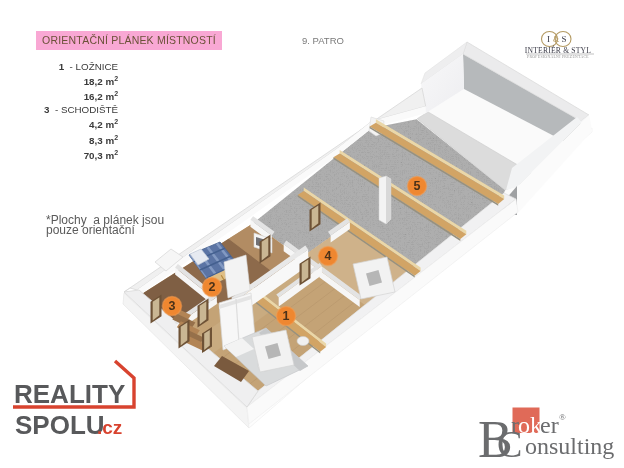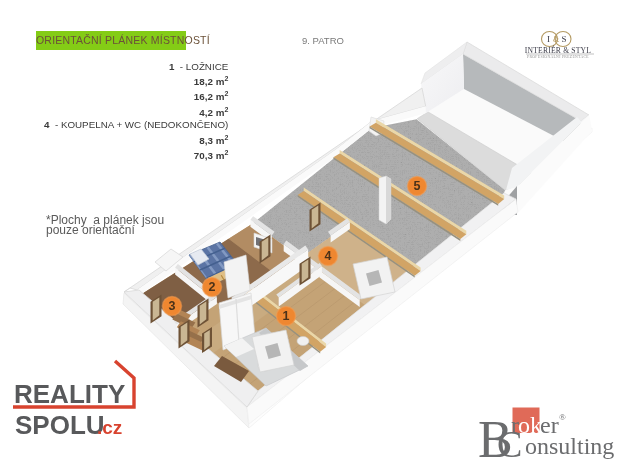--- a/index.html
+++ b/index.html
@@ -203,30 +203,30 @@
     <circle cx="172" cy="306" r="9.5" fill="none" stroke="#f29a50" stroke-width="1.6" opacity="0.55"></circle>
     <text x="172" y="310.4" font-family="Liberation Sans, sans-serif" font-size="12.5" font-weight="bold" fill="#4a3119" text-anchor="middle">3</text>
 <circle cx="328" cy="256" r="9.5" fill="#ef8730"></circle>
     <circle cx="328" cy="256" r="9.5" fill="none" stroke="#f29a50" stroke-width="1.6" opacity="0.55"></circle>
     <text x="328" y="260.4" font-family="Liberation Sans, sans-serif" font-size="12.5" font-weight="bold" fill="#4a3119" text-anchor="middle">4</text>
 <circle cx="417" cy="186" r="9.5" fill="#ef8730"></circle>
     <circle cx="417" cy="186" r="9.5" fill="none" stroke="#f29a50" stroke-width="1.6" opacity="0.55"></circle>
     <text x="417" y="190.4" font-family="Liberation Sans, sans-serif" font-size="12.5" font-weight="bold" fill="#4a3119" text-anchor="middle">5</text>
 </svg>
 
-<div class="abs" style="left:36px;top:31px;width:150px;height:19px;background:#84cc16;color:#6b5138;font-size:10.5px;line-height:19px;text-align:center;letter-spacing:0.2px;white-space:nowrap;">ORIENTAČNÍ PLÁNEK MÍSTNOSTÍ</div>
+<div class="abs" style="left:36px;top:31px;width:186px;height:19px;background:#f9a8d4;color:#6b5138;font-size:10.5px;line-height:19px;text-align:center;letter-spacing:0.2px;white-space:nowrap;">ORIENTAČNÍ PLÁNEK MÍSTNOSTÍ</div>
 
 <div class="abs" style="left:302px;top:35px;font-size:9.5px;color:#7a7a7a;">9. PATRO</div>
 
 <div class="abs" style="left:44px;top:60.5px;font-size:9.8px;color:#3a3a3a;line-height:12.2px;white-space:nowrap;text-align:right;">
 <div><b>1</b> &nbsp;- LOŽNICE</div>
 <div style="padding-left:17px;"><b>18,2 m<sup style="font-size:7px">2</sup></b></div>
 <div style="padding-left:17px;"><b>16,2 m<sup style="font-size:7px">2</sup></b></div>
+<div><b>3</b> &nbsp;- SCHODIŠTĚ</div>
 <div style="padding-left:17px;"><b>4,2 m<sup style="font-size:7px">2</sup></b></div>
-<div><b>4</b> &nbsp;- KOUPELNA + WC (NEDOKONČENO)</div>
 <div style="padding-left:17px;"><b>8,3 m<sup style="font-size:7px">2</sup></b></div>
 <div style="padding-left:17px;"><b>70,3 m<sup style="font-size:7px">2</sup></b></div>
 </div>
 
 <div class="abs" style="left:46px;top:216px;font-size:12px;color:#5a5a5a;line-height:9.5px;">*Plochy&nbsp; a plánek jsou<br>pouze orientační</div>
 
 <div class="abs" style="left:505px;top:28px;width:120px;">
 <svg width="120" height="34" viewBox="0 0 120 34">
 <ellipse cx="44.5" cy="11" rx="8" ry="7.5" fill="none" stroke="#b49a62" stroke-width="1.1"></ellipse>
 <ellipse cx="58" cy="11" rx="8" ry="7.5" fill="none" stroke="#b49a62" stroke-width="1.1"></ellipse>

